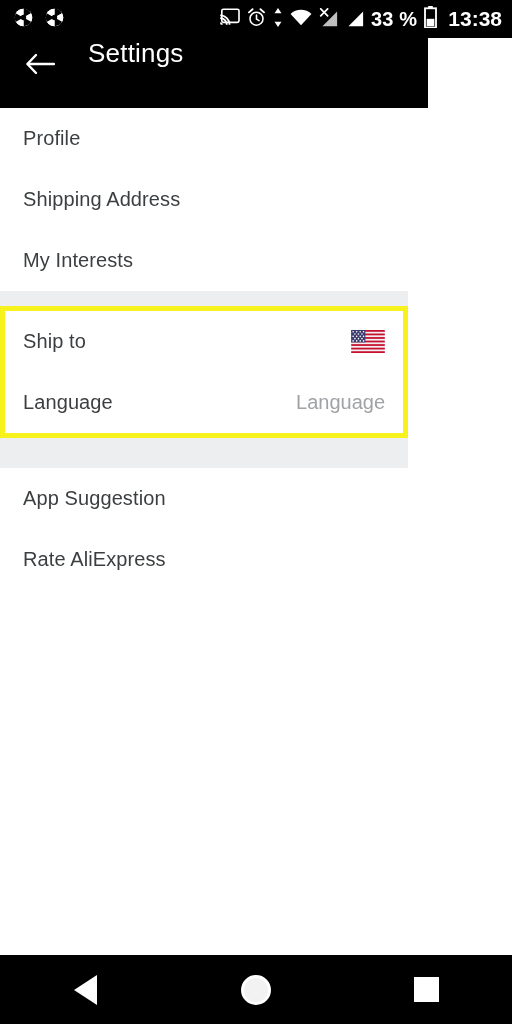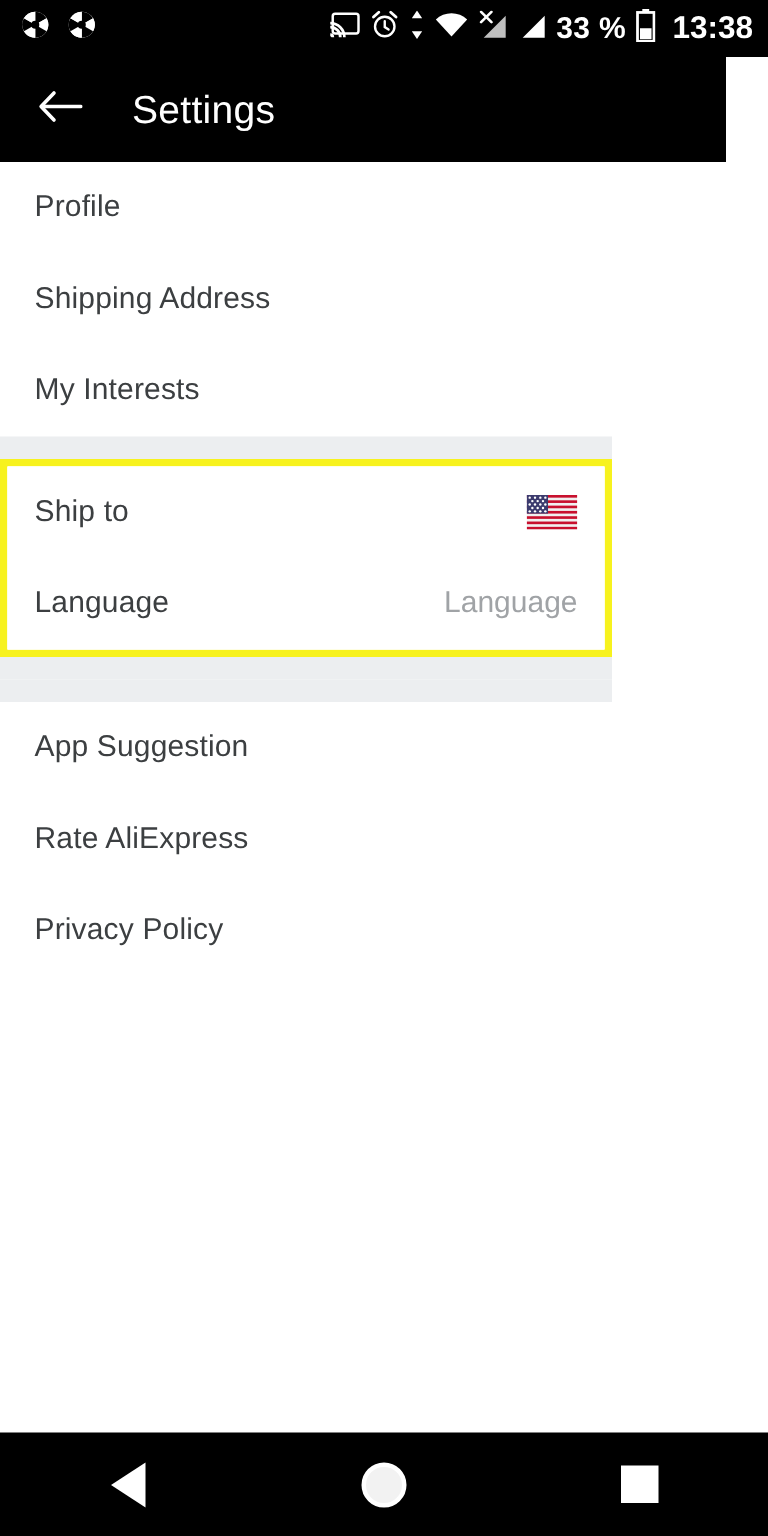--- a/index.html
+++ b/index.html
@@ -25,23 +25,23 @@
   .sb-icon { display: block; }
   .sb-text {
     font-size: 20px; font-weight: 700; letter-spacing: 0.2px;
     color: #fff; white-space: nowrap;
   }
   .sb-clock { font-size: 21px; font-weight: 700; color: #fff; margin-left: 4px; }
 
   
   .appbar {
     position: absolute; top: 38px; left: 0;
-    width: 484px; height: 70px;
+    width: 428px; height: 70px;
     background: #000;
-    display: flex; align-items: center; text-decoration: underline;
+    display: flex; align-items: flex-start; text-decoration: underline;
   }
   .back-btn {
     width: 56px; height: 56px; margin-left: 12px;
     display: flex; align-items: center; justify-content: center;
     cursor: pointer;
   }
   .appbar-title {
     color: #fff; font-size: 26px; font-weight: 400;
     margin-left: 20px; letter-spacing: 0.2px;
   }
@@ -269,23 +269,20 @@
 
     <div class="separator"></div>
 
     <div class="group">
       <div class="row">
         <span class="row-label">App Suggestion</span>
       </div>
       <div class="row">
         <span class="row-label">Rate AliExpress</span>
       </div>
-      <div class="row">
-        <span class="row-label">Privacy Policy</span>
-      </div>
     </div>
 
   </div>
 
   <div class="navbar">
     <div class="nav-btn">
       <span class="nav-back"></span>
     </div>
     <div class="nav-btn">
       <span class="nav-home"></span>

